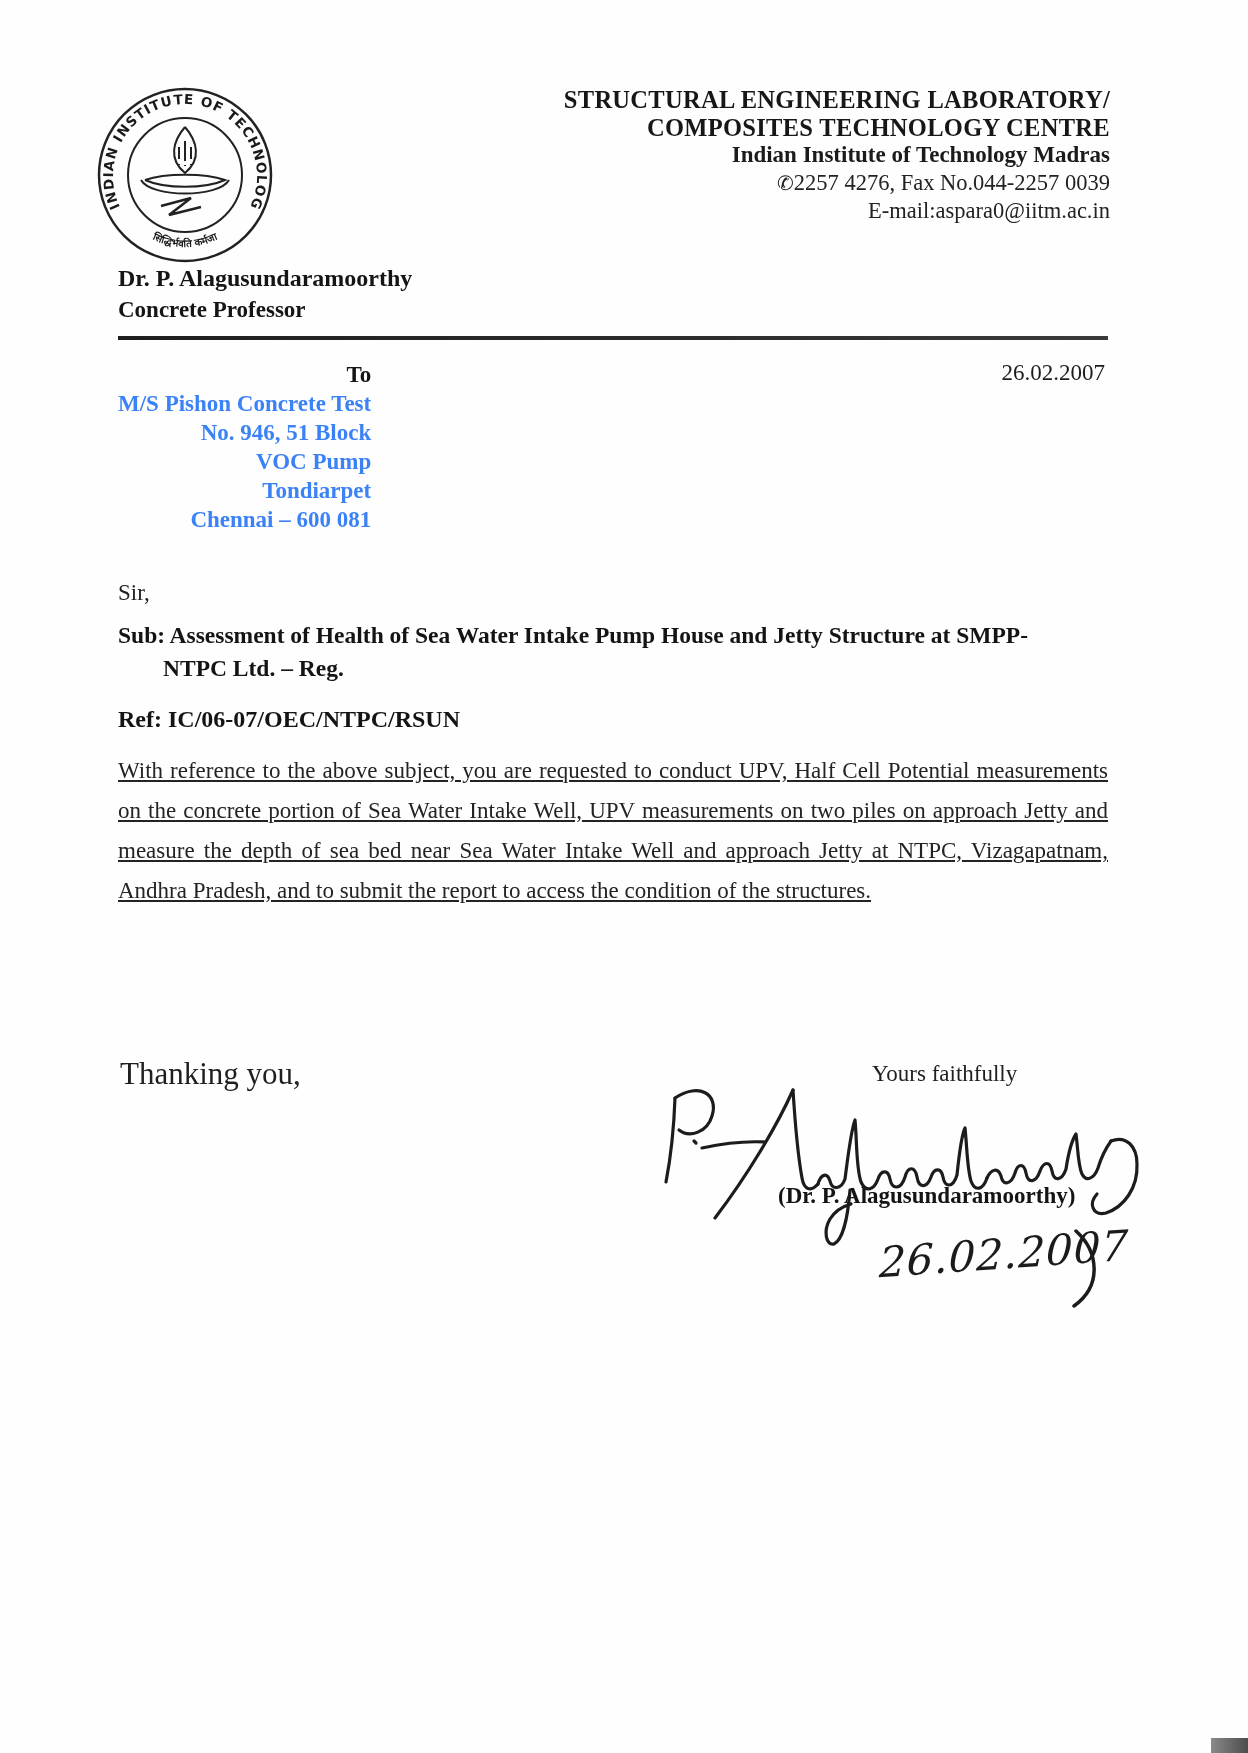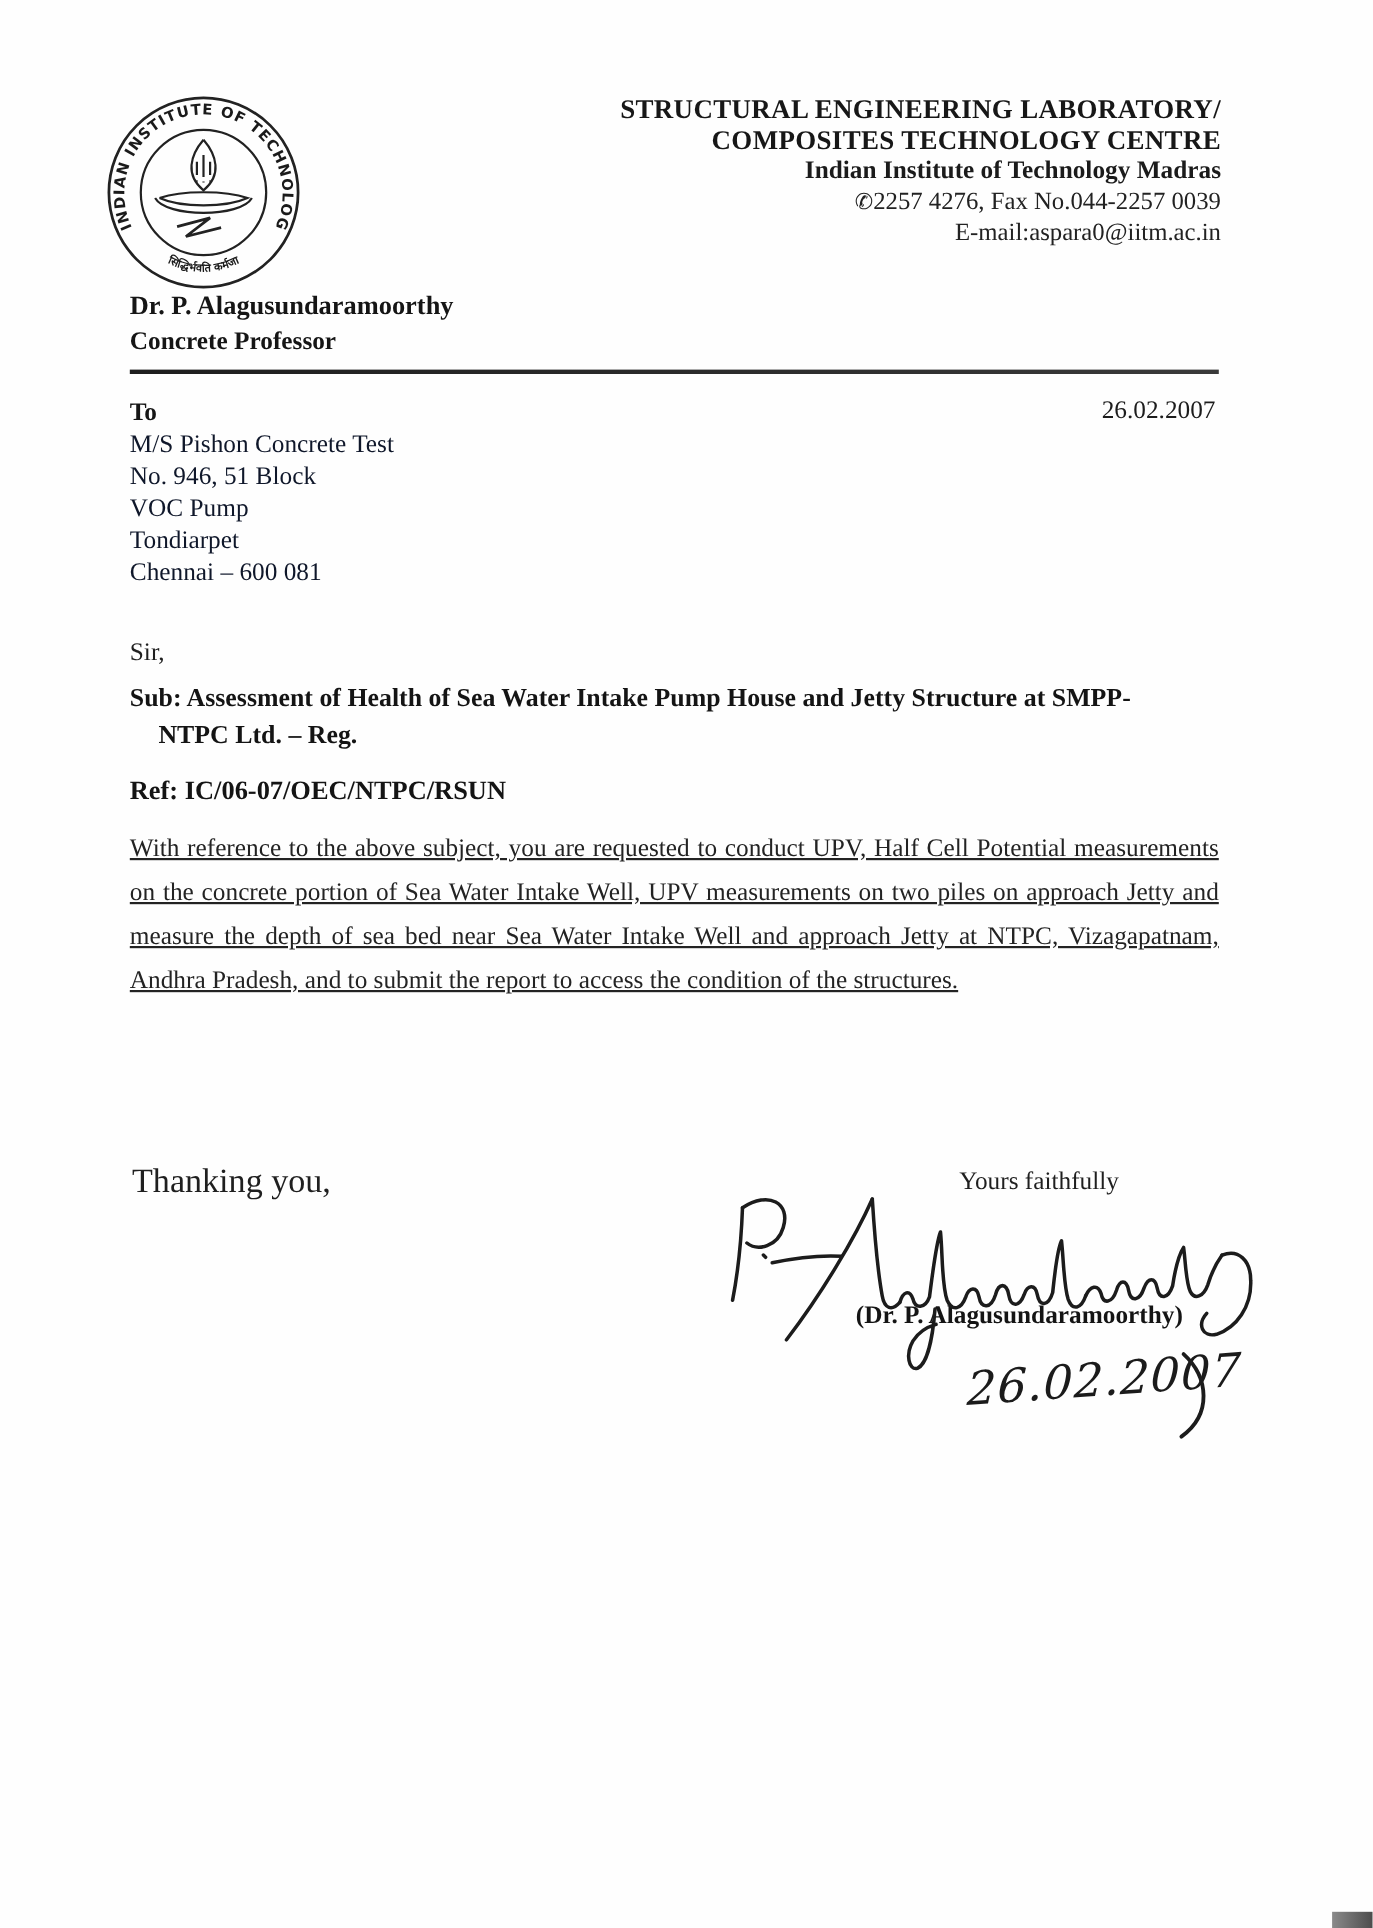--- a/index.html
+++ b/index.html
@@ -37,29 +37,29 @@
   .sender-name { font-weight: bold; font-size: 24px; color: #151515; }
   .sender-title { font-weight: bold; font-size: 23px; color: #151515; }
 
   .rule {
     left: 118px; right: 140px; top: 336px; height: 4px;
     background: linear-gradient(90deg, #1e1e1e 0%, #2d2d2d 60%, #3a3a3a 100%);
   }
 
   .date-line { top: 360px; right: 143px; font-size: 23px; color: #1d1d1d; }
 
-  .to-block { left: 118px; top: 360px; line-height: 29px; font-size: 23px; }
+  .to-block { left: 118px; top: 360px; line-height: 29px; font-size: 23px; text-align: right; }
   .to-label { font-weight: bold; color: #151515; }
-  .recipient-line { font-weight: normal; color: #0f172a; }
+  .recipient-line { font-weight: bold; color: #3b82f6; }
 
   .salutation { left: 118px; top: 580px; font-size: 23px; }
 
   .subject-block { left: 118px; top: 619px; width: 995px; line-height: 33px; }
   .subject-line1 { font-weight: bold; font-size: 23.5px; color: #141414; }
-  .subject-line2 { font-weight: bold; font-size: 23.5px; color: #141414; margin-left: 26px; }
+  .subject-line2 { font-weight: bold; font-size: 23.5px; color: #141414; margin-left: 45px; }
 
   .ref-line { left: 118px; top: 706px; font-weight: bold; font-size: 24px; color: #141414; }
 
   .body-par {
     left: 118px; top: 751px; width: 990px;
     font-size: 23px; line-height: 40px;
     text-align: justify; text-align-last: left;
     color: #232323;
     text-decoration: underline;
   }

